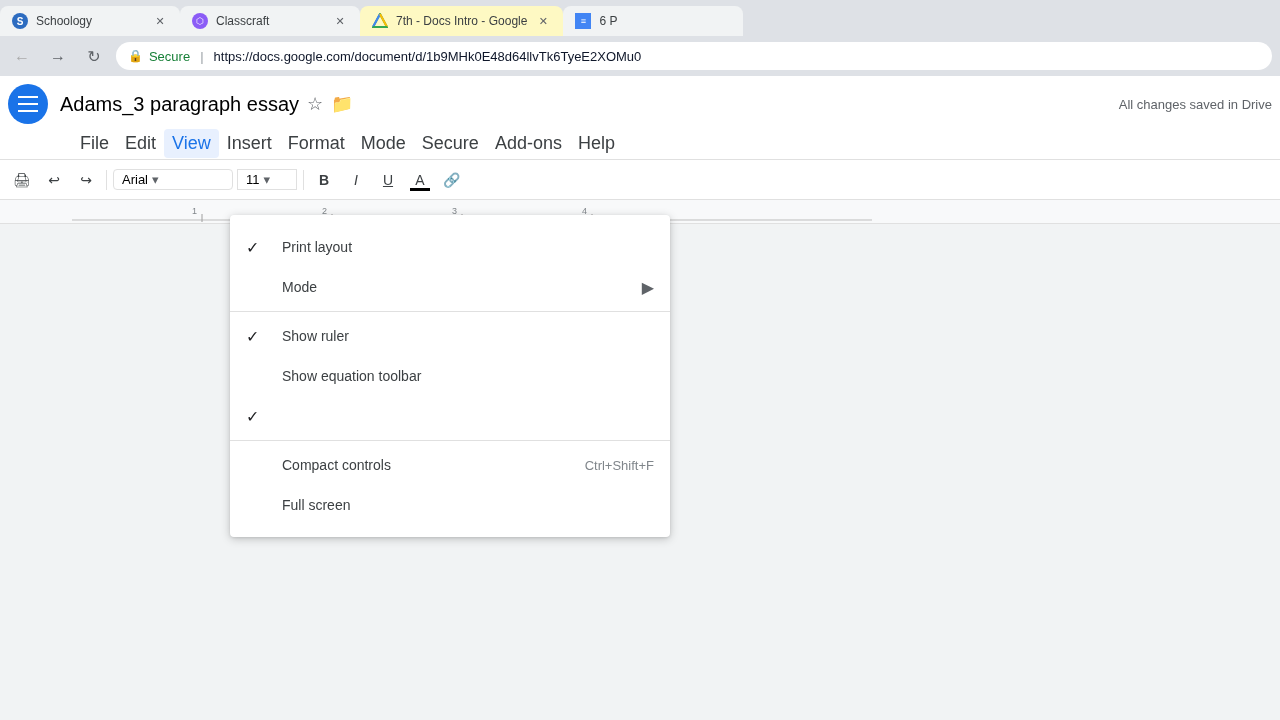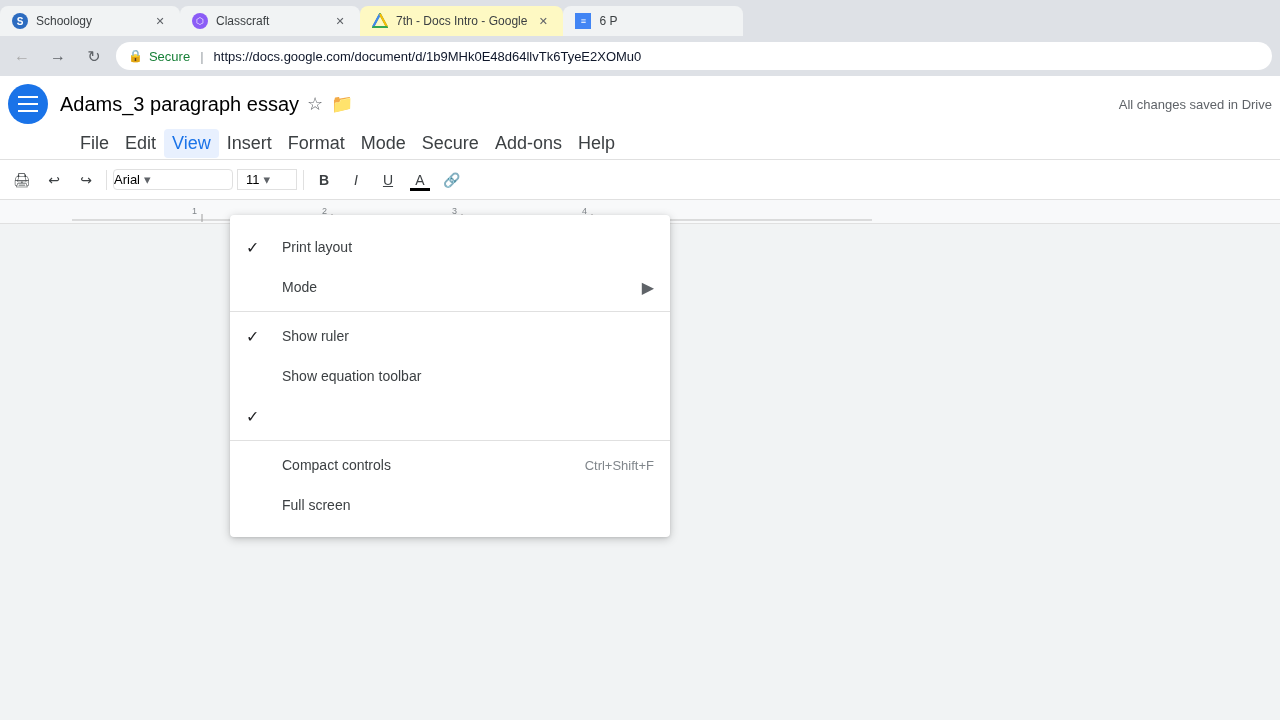--- a/index.html
+++ b/index.html
@@ -36,21 +36,21 @@
     .save-status { color: #5f6368; font-size: 13px; margin-left: auto; }
 
     
     .menu-bar { display: flex; align-items: center; padding: 0 72px; height: 32px; background: #fff; border-bottom: 1px solid #e0e0e0; }
     .menu-item { padding: 4px 8px; font-size: 18px; color: #3c4043; cursor: pointer; border-radius: 4px; }
     .menu-item.active { background: #e8f0fe; color: #1a73e8; }
 
     
     .toolbar { display: flex; align-items: center; padding: 4px 8px; height: 40px; background: #fff; border-bottom: 1px solid #e0e0e0; gap: 4px; }
     .toolbar-btn { width: 28px; height: 28px; display: flex; align-items: center; justify-content: center; border-radius: 4px; cursor: pointer; color: #3c4043; font-size: 14px; }
-    .font-select { display: flex; align-items: center; gap: 4px; padding: 2px 0; border: 1px solid #e0e0e0; border-radius: 4px; cursor: pointer; font-size: 13px; min-width: 120px; }
+    .font-select { display: flex; align-items: center; gap: 4px; padding: 2px 8px; border: 1px solid #e0e0e0; border-radius: 4px; cursor: pointer; font-size: 13px; min-width: 120px; }
     .font-size-select { display: flex; align-items: center; gap: 4px; padding: 2px 8px; border: 1px solid #e0e0e0; border-radius: 0; cursor: pointer; font-size: 13px; min-width: 60px; }
     .toolbar-sep { width: 1px; height: 20px; background: #e0e0e0; margin: 0 2px; }
     .bold-btn { font-weight: bold; font-size: 14px; }
     .italic-btn { font-style: italic; font-size: 14px; }
     .underline-btn { text-decoration: underline; font-size: 14px; }
 
     
     .ruler-area { height: 24px; background: #f8f9fa; border-bottom: 1px solid #e0e0e0; display: flex; align-items: center; padding-left: 72px; overflow: hidden; }
 
     

